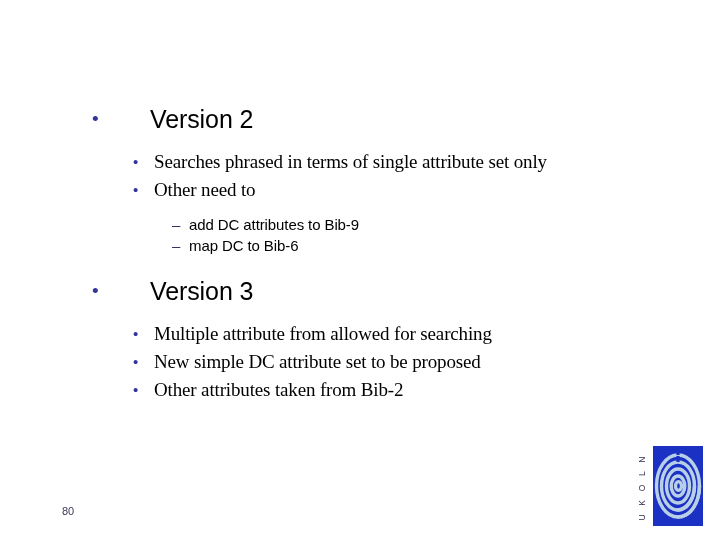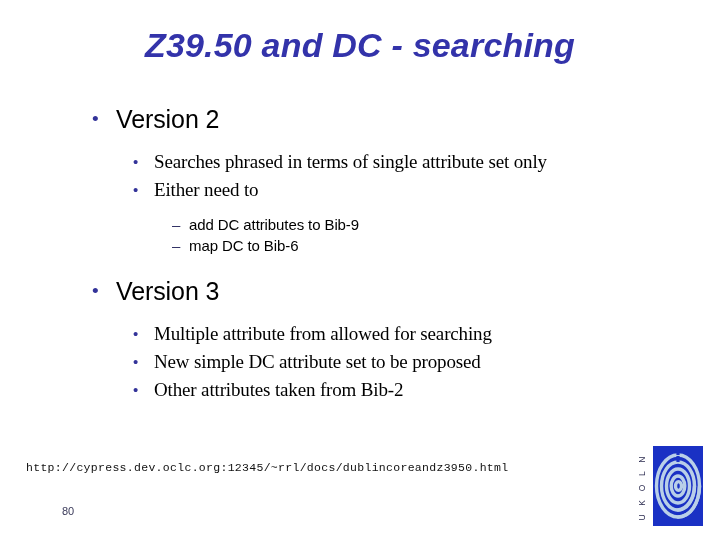--- a/index.html
+++ b/index.html
@@ -76,20 +76,21 @@
   .lvl1 .bullet-mark {
     width: 24px;
     font-size: 19px;
     line-height: 28px;
     padding-top: 1px;
   }
   .lvl1 .bullet-text {
     font-size: 25px;
     line-height: 30px;
     letter-spacing: -0.1px;
+    margin-left: 34px;
   }
 
   
   .lvl2 {
     margin-left: 133px;
     margin-bottom: 2px;
     width: 525px;
   }
   .lvl2 .bullet-mark {
     width: 21px;
@@ -180,39 +181,38 @@
     height: 80px;
     background: #1a31c4;
   }
   .logo-mark svg { display: block; }
 </style>
 </head>
 <body>
 
 <div class="slide">
 
-  <div class="slide-title">Z39.50 and DC - searching</div>
 
   <div class="body-area">
 
     <div class="bullet-row lvl1">
       <span class="bullet-mark">•</span>
       <span class="bullet-text">Version 2</span>
     </div>
 
     <div class="group-gap-small"></div>
 
     <div class="bullet-row lvl2">
       <span class="bullet-mark">•</span>
       <span class="bullet-text">Searches phrased in terms of single attribute set only</span>
     </div>
 
     <div class="bullet-row lvl2">
       <span class="bullet-mark">•</span>
-      <span class="bullet-text">Either need to</span>
+      <span class="bullet-text">Other need to</span>
     </div>
 
     <div class="group-gap-small"></div>
 
     <div class="bullet-row lvl3">
       <span class="bullet-mark">–</span>
       <span class="bullet-text">add DC attributes to Bib-9</span>
     </div>
 
     <div class="bullet-row lvl3">
@@ -239,21 +239,20 @@
       <span class="bullet-text">New simple DC attribute set to be proposed</span>
     </div>
 
     <div class="bullet-row lvl2">
       <span class="bullet-mark">•</span>
       <span class="bullet-text">Other attributes taken from Bib-2</span>
     </div>
 
   </div>
 
-  <div class="footer-url">http://cypress.dev.oclc.org:12345/~rrl/docs/dublincoreandz3950.html</div>
 
   <div class="page-number">80</div>
 
   <div class="logo">
     <div class="logo-word">
       <span>U K O L N</span>
     </div>
     <div class="logo-mark">
       <svg width="50" height="80" viewBox="0 0 50 80" aria-hidden="true">
         <g fill="none" stroke="#b9cfe8" stroke-width="3.4">

